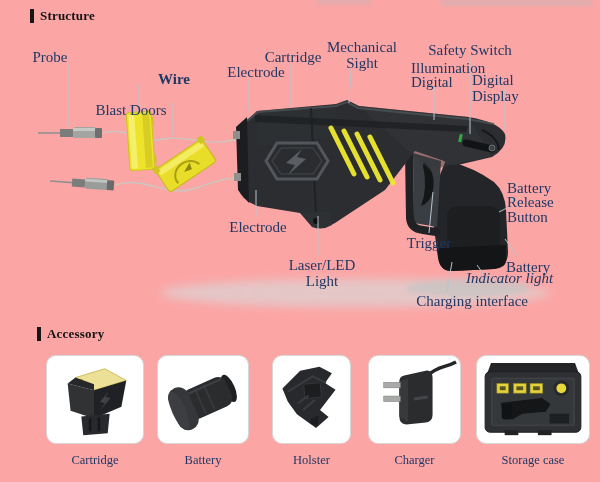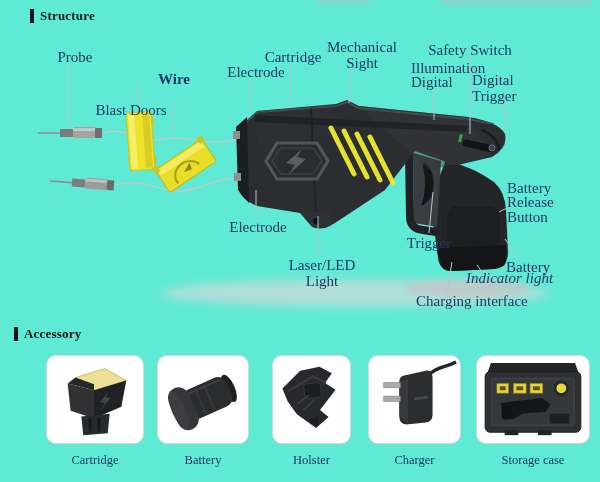--- a/index.html
+++ b/index.html
@@ -1,16 +1,16 @@
 <!DOCTYPE html>
 <html><head>
 <meta charset="utf-8">
 <style>
   html,body{margin:0;padding:0;background:#fff;}
-  #app{position:relative;width:600px;height:482px;background:#5eead4;overflow:hidden;
+  #app{position:relative;width:600px;height:482px;background:#fca5a5;overflow:hidden;
        font-family:"Liberation Serif","DejaVu Serif",serif;}
   .sec-head{position:absolute;display:flex;align-items:center;gap:6px;}
   .sec-bar{width:4px;height:14px;background:#161616;}
   .sec-title{font-weight:bold;font-size:13px;color:#141414;letter-spacing:.2px;}
   .lbl{position:absolute;font-size:15px;line-height:1.05;color:#203864;}
   .lbl.c{text-align:center;}
   .lbl.tight{line-height:.95;}
   .smudge{position:absolute;top:0;background:#b9b9b9;opacity:.55;filter:blur(2px);border-radius:3px;}
   svg{position:absolute;left:0;top:0;}
   .card{position:absolute;top:355px;height:89px;background:#fff;border:1px solid #d7d7d7;
@@ -141,38 +141,38 @@
       <polyline points="513,197 511,206 499,212"></polyline>
       <line x1="256" y1="190" x2="256" y2="217"></line>
       <line x1="318" y1="216" x2="318" y2="256"></line>
       <line x1="433" y1="192" x2="429" y2="233"></line>
       <polyline points="505,239 518,257"></polyline>
       <line x1="477" y1="265" x2="487" y2="279"></line>
       <line x1="452" y1="262" x2="447" y2="292"></line>
     </g>
   </svg>
 
-  <div class="lbl c" style="left:52px;top:50px;width:46px;">Probe</div>
+  <div class="lbl c" style="left:27px;top:50px;width:46px;">Probe</div>
   <div class="lbl c" style="left:92px;top:71px;width:78px;margin-top:32px;">Blast Doors</div>
   <div class="lbl c" style="left:152px;top:72px;width:44px;font-weight:bold;">Wire</div>
   <div class="lbl c" style="left:225px;top:65px;width:62px;">Electrode</div>
   <div class="lbl c" style="left:262px;top:50px;width:62px;">Cartridge</div>
   <div class="lbl c" style="left:311px;top:40px;width:102px;">Mechanical Sight</div>
   <div class="lbl c" style="left:424px;top:43px;width:92px;">Safety Switch</div>
   <div class="lbl tight" style="left:411px;top:61px;width:64px;">Illumination Digital</div>
-  <div class="lbl" style="left:472px;top:73px;width:86px;">Digital Trigger</div>
+  <div class="lbl" style="left:472px;top:73px;width:86px;">Digital Display</div>
   <div class="lbl tight" style="left:507px;top:165px;width:48px;margin-top:16px;">Battery Release Button</div>
   <div class="lbl c" style="left:227px;top:220px;width:62px;">Electrode</div>
   <div class="lbl c" style="left:276px;top:258px;width:92px;">Laser/LED Light</div>
   <div class="lbl c" style="left:404px;top:236px;width:50px;">Trigger</div>
   <div class="lbl" style="left:506px;top:260px;width:50px;">Battery</div>
   <div class="lbl" style="left:466px;top:271px;width:92px;font-style:italic;">Indicator light</div>
-  <div class="lbl" style="left:416px;top:294px;width:112px;">Charging interface</div>
-
-  <div class="sec-head" style="left:14px;top:326px;">
+  <div class="lbl" style="left:416px;top:294px;width:112px;text-align:right;">Charging interface</div>
+
+  <div class="sec-head" style="left:37px;top:326px;">
     <span class="sec-bar"></span>
     <span class="sec-title">Accessory</span>
   </div>
 
   <div class="card" style="left:46px;width:98px;">
     <svg width="96" height="84" viewBox="0 0 96 86">
       <polygon points="28,20 58,11 80,23 47,33" fill="#ecdf96" stroke="#cdbd5e" stroke-width="1"></polygon>
       <circle cx="34" cy="23" r="1.6" fill="#d88f2a"></circle>
       <polygon points="20,26 47,33 47,62 23,54" fill="#303234"></polygon>
       <polygon points="47,33 80,23 75,50 47,62" fill="#1f2124"></polygon>

